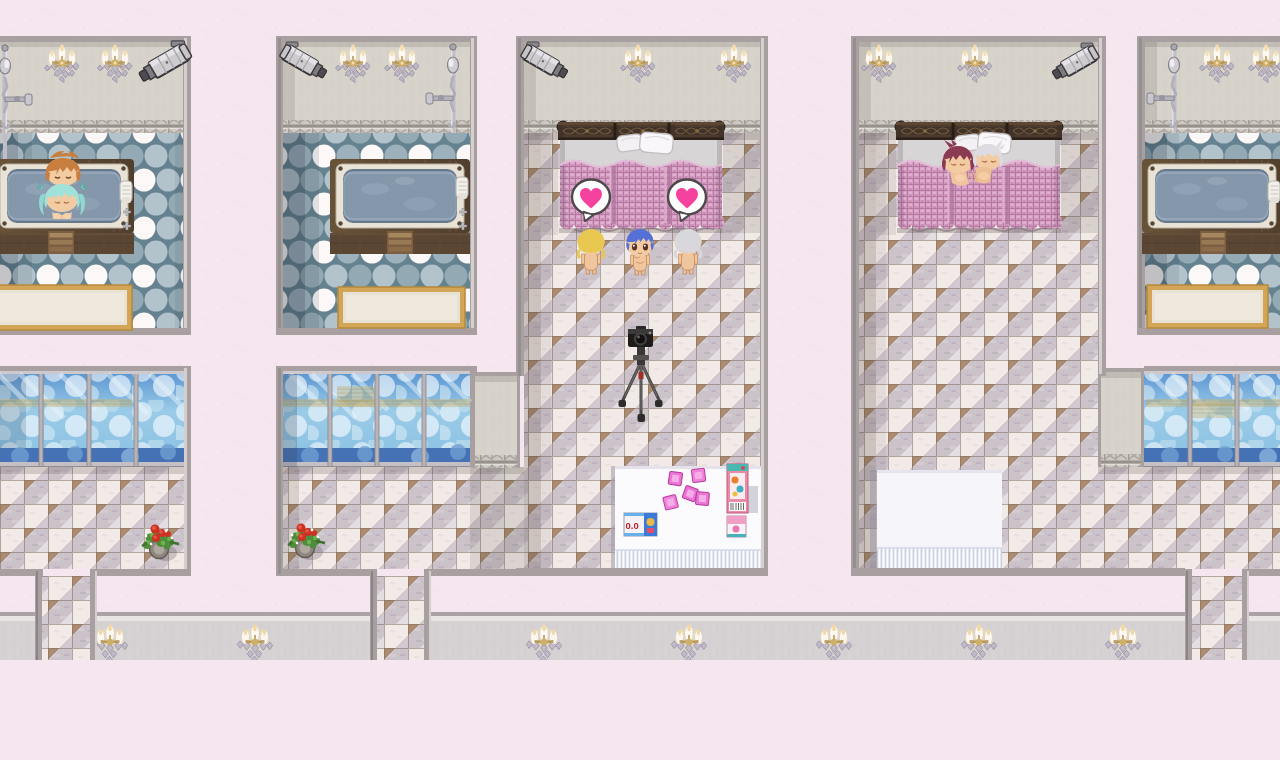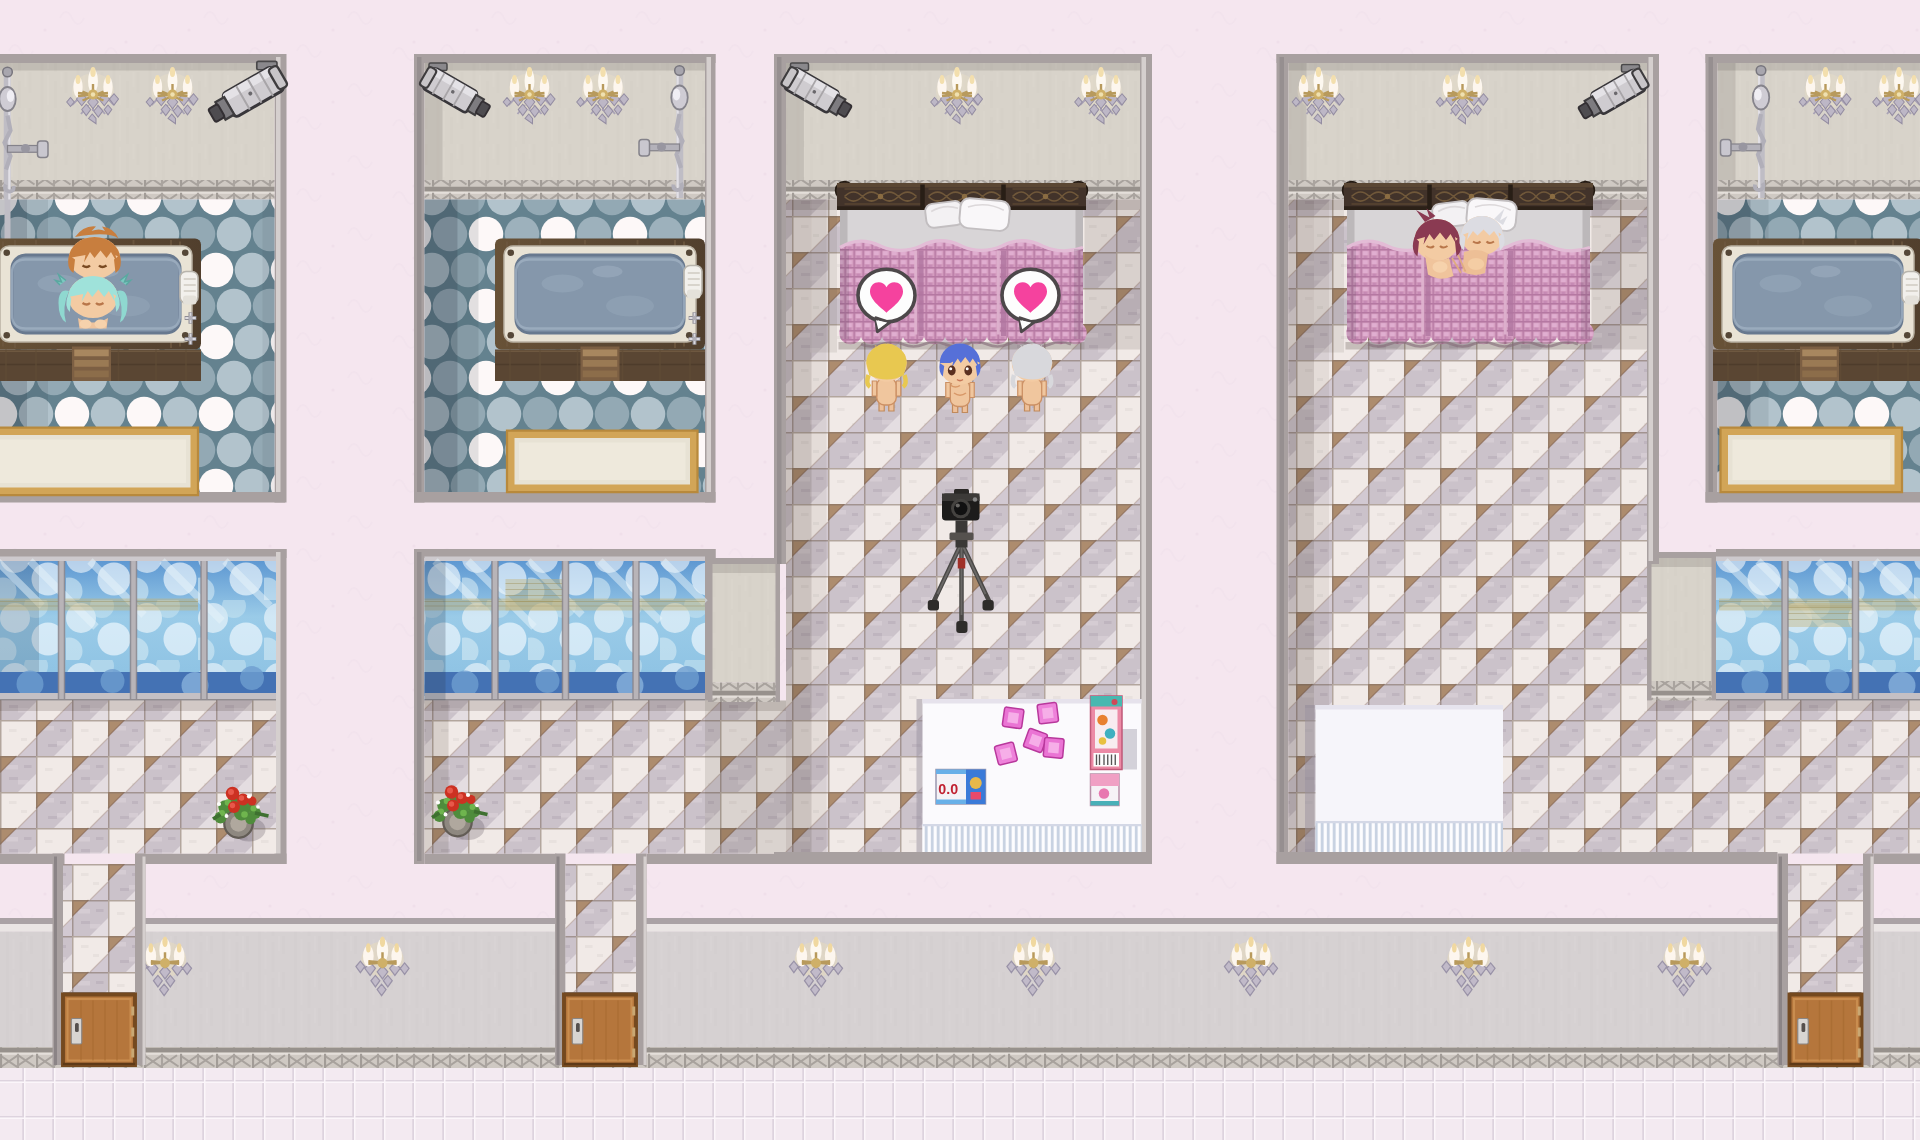--- a/index.html
+++ b/index.html
@@ -1,16 +1,16 @@
 <!DOCTYPE html>
 <html><head>
 <meta charset="utf-8">
 <style>
 html,body{margin:0;padding:0;background:#f5e6ef;font-family:"Liberation Sans",sans-serif;}
-#stage{position:relative;width:1280px;height:760px;overflow:hidden;}
+#stage{position:relative;width:1280px;height:660px;overflow:hidden;}
 </style>
 </head>
 <body>
 <div id="stage">
 <svg width="1280" height="760" viewBox="0 0 1280 760" xmlns="http://www.w3.org/2000/svg">
 <defs>
 <pattern id="wp" width="96" height="48" patternUnits="userSpaceOnUse">
   <rect width="96" height="48" fill="#f5e6ef"></rect>
   <path d="M6 34q4-8 8 0t8 0M40 12q4-8 8 0t8 0M70 36q4-8 8 0t8 0" stroke="#f1e2ec" stroke-width="1.2" fill="none" opacity="0.8"></path>
   <circle cx="30" cy="20" r="1" fill="#f0dfea"></circle>

